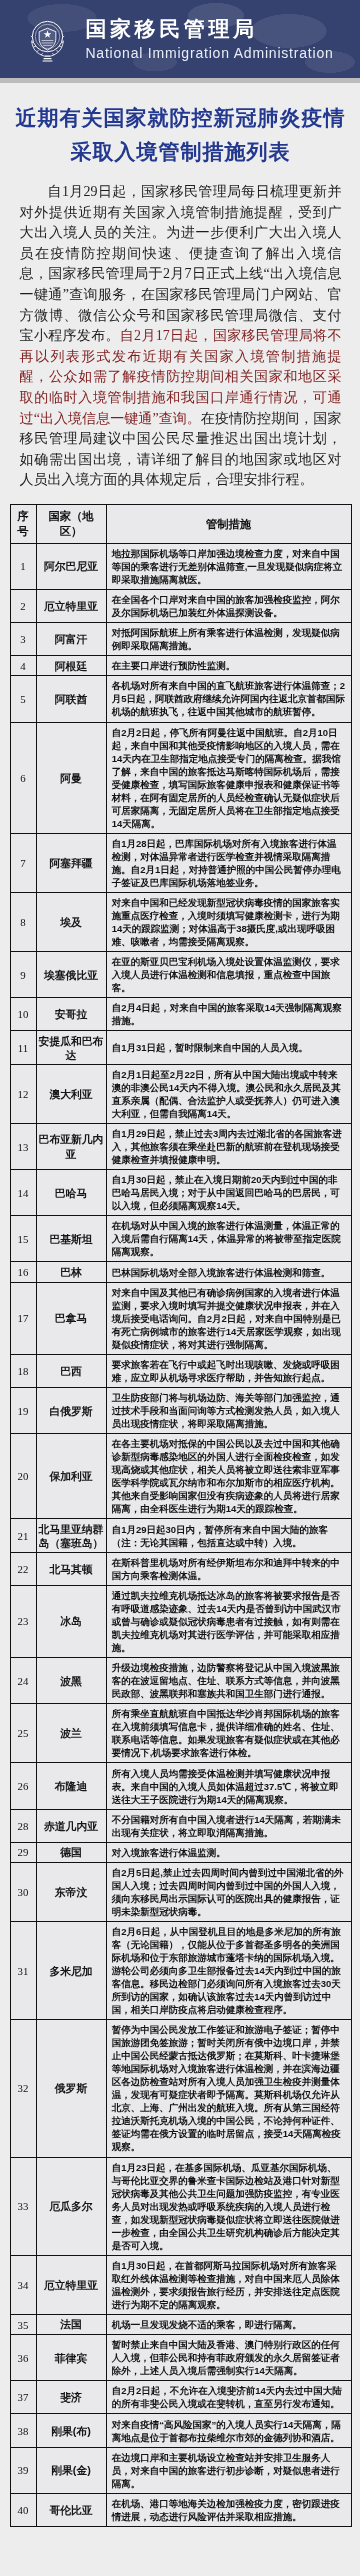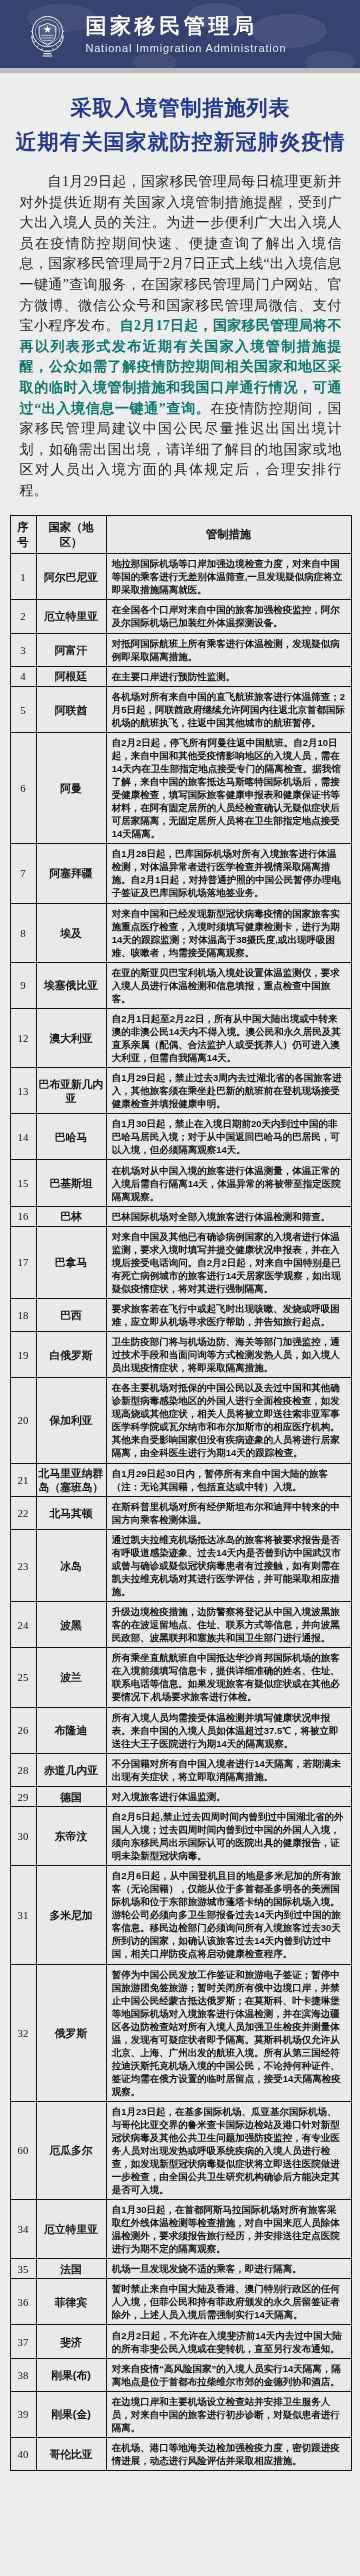--- a/index.html
+++ b/index.html
@@ -7,40 +7,40 @@
   .page {
     position:relative;
     width:361px; height:3350px;
     margin:0 auto;
     background:#ededee;
     overflow:hidden;
     font-family:"Liberation Sans", sans-serif;
   }
   
   .header {
-    height:68px;
+    height:78px;
     background:
       radial-gradient(ellipse 46px 20.6px at 216px 15.5px, rgba(255,255,255,0.10) 0 60%, transparent 61%),
       radial-gradient(ellipse 62px 28px at 289px 31px, rgba(255,255,255,0.09) 0 60%, transparent 61%),
       radial-gradient(ellipse 41px 18px at 330px 62px, rgba(255,255,255,0.08) 0 60%, transparent 61%),
       radial-gradient(ellipse 36px 15.5px at 155px 62px, rgba(255,255,255,0.07) 0 60%, transparent 61%),
       radial-gradient(ellipse 57px 23px at 62px 18px, rgba(255,255,255,0.07) 0 60%, transparent 61%),
       #35426f;
     display:flex; align-items:center;
     padding-left:23px;
   }
   .badge { width:49px; height:49px; flex:0 0 auto; margin-right:13.4px; }
   .org-names { display:flex; flex-direction:column; }
   .org-cn {
     color:#ffffff; font-family:"Liberation Serif", serif;
     font-weight:bold; font-size:21px; letter-spacing:3.6px; line-height:1.15;
     white-space:nowrap;
   }
   .org-en {
-    color:#e9edf8; font-size:11px; letter-spacing:0.8px; margin-top:4.1px;
+    color:#e9edf8; font-size:14px; letter-spacing:0.8px; margin-top:4.1px;
     font-family:"Liberation Sans", sans-serif; white-space:nowrap;
   }
   .gray-band { height:5.2px; background:#bcbcbe; }
   
   .doc-title {
     margin-top:17.5px;
     text-align:center;
     color:#23388f;
     font-weight:bold;
     font-size:21px;
@@ -49,21 +49,21 @@
   }
   
   .intro {
     margin:13.4px 19.6px 13.4px 19.6px;
     font-family:"Liberation Serif", serif;
     font-size:14px; line-height:20.6px;
     color:#1d1d1d;
     text-align:justify;
     text-indent:2em;
   }
-  .intro .red { color:#0f766e; font-weight:bold; }
+  .intro .red { color:#7f1d1d; font-weight:normal; }
   
   table.measures {
     width:341px; margin:0 auto;
     border-collapse:collapse;
     table-layout:fixed;
     background:#e9e9eb;
   }
   table.measures col.c-no { width:26px; }
   table.measures col.c-country { width:70px; }
   table.measures col.c-measure { width:245px; }
@@ -117,22 +117,22 @@
       </g>
     </svg>
     <div class="org-names">
       <div class="org-cn">国家移民管理局</div>
       <div class="org-en">National Immigration Administration</div>
     </div>
   </div>
   <div class="gray-band"></div>
 
   <div class="doc-title">
+    <div>近期有关国家就防控新冠肺炎疫情</div>
     <div>采取入境管制措施列表</div>
-    <div>近期有关国家就防控新冠肺炎疫情</div>
   </div>
 
   <p class="intro"><span>自1月29日起，国家移民管理局每日梳理更新并对外提供近期有关国家入境管制措施提醒，受到广大出入境人员的关注。为进一步便利广大出入境人员在疫情防控期间快速、便捷查询了解出入境信息，国家移民管理局于2月7日正式上线“出入境信息一键通”查询服务，在国家移民管理局门户网站、官方微博、微信公众号和国家移民管理局微信、支付宝小程序发布。</span><span class="red">自2月17日起，国家移民管理局将不再以列表形式发布近期有关国家入境管制措施提醒，公众如需了解疫情防控期间相关国家和地区采取的临时入境管制措施和我国口岸通行情况，可通过“出入境信息一键通”查询。</span><span>在疫情防控期间，国家移民管理局建议中国公民尽量推迟出国出境计划，如确需出国出境，请详细了解目的地国家或地区对人员出入境方面的具体规定后，合理安排行程。</span></p>
 
   <table class="measures">
     <colgroup>
       <col class="c-no">
         <col class="c-country">
         <col class="c-measure">
     </colgroup>
@@ -183,20 +183,30 @@
           <td class="no">8</td>
           <td class="country">埃及</td>
           <td class="measure">对来自中国和已经发现新型冠状病毒疫情的国家旅客实施重点医疗检查，入境时须填写健康检测卡，进行为期14天的跟踪监测；对体温高于38摄氏度,或出现呼吸困难、咳嗽者，均需接受隔离观察。</td>
         </tr>
         <tr>
           <td class="no">9</td>
           <td class="country">埃塞俄比亚</td>
           <td class="measure">在亚的斯亚贝巴宝利机场入境处设置体温监测仪，要求入境人员进行体温检测和信息填报，重点检查中国旅客。</td>
         </tr>
         <tr>
+          <td class="no">10</td>
+          <td class="country">安哥拉</td>
+          <td class="measure">自2月4日起，对来自中国的旅客采取14天强制隔离观察措施。</td>
+        </tr>
+        <tr>
+          <td class="no">11</td>
+          <td class="country">安提瓜和巴布达</td>
+          <td class="measure">自1月31日起，暂时限制来自中国的人员入境。</td>
+        </tr>
+        <tr>
           <td class="no">12</td>
           <td class="country">澳大利亚</td>
           <td class="measure">自2月1日起至2月22日，所有从中国大陆出境或中转来澳的非澳公民14天内不得入境。澳公民和永久居民及其直系亲属（配偶、合法监护人或受抚养人）仍可进入澳大利亚，但需自我隔离14天。</td>
         </tr>
         <tr>
           <td class="no">13</td>
           <td class="country">巴布亚新几内亚</td>
           <td class="measure">自1月29日起，禁止过去3周内去过湖北省的各国旅客进入，其他旅客须在乘坐赴巴新的航班前在登机现场接受健康检查并填报健康申明。</td>
         </tr>
         <tr>
@@ -283,21 +293,21 @@
           <td class="no">31</td>
           <td class="country">多米尼加</td>
           <td class="measure">自2月6日起，从中国登机且目的地是多米尼加的所有旅客（无论国籍），仅能从位于多首都圣多明各的美洲国际机场和位于东部旅游城市蓬塔卡纳的国际机场入境。游轮公司必须向多卫生部报备过去14天内到过中国的旅客信息。移民边检部门必须询问所有入境旅客过去30天所到访的国家，如确认该旅客过去14天内曾到访过中国，相关口岸防疫点将启动健康检查程序。</td>
         </tr>
         <tr>
           <td class="no">32</td>
           <td class="country">俄罗斯</td>
           <td class="measure">暂停为中国公民发放工作签证和旅游电子签证；暂停中国旅游团免签旅游；暂时关闭所有俄中边境口岸，并禁止中国公民经蒙古抵达俄罗斯；在莫斯科、叶卡捷琳堡等地国际机场对入境旅客进行体温检测，并在滨海边疆区各边防检查站对所有入境人员加强卫生检疫并测量体温，发现有可疑症状者即予隔离。莫斯科机场仅允许从北京、上海、广州出发的航班入境。所有从第三国经符拉迪沃斯托克机场入境的中国公民，不论持何种证件、签证均需在俄方设置的临时居留点，接受14天隔离检疫观察。</td>
         </tr>
         <tr>
-          <td class="no">60</td>
+          <td class="no">33</td>
           <td class="country">厄瓜多尔</td>
           <td class="measure">自1月23日起，在基多国际机场、瓜亚基尔国际机场、与哥伦比亚交界的鲁米查卡国际边检站及港口针对新型冠状病毒及其他公共卫生问题加强防疫监控，有专业医务人员对出现发热或呼吸系统疾病的入境人员进行检查，如发现新型冠状病毒疑似症状将立即送往医院做进一步检查，由全国公共卫生研究机构确诊后方能决定其是否可入境。</td>
         </tr>
         <tr>
           <td class="no">34</td>
           <td class="country">厄立特里亚</td>
           <td class="measure">自1月30日起，在首都阿斯马拉国际机场对所有旅客采取红外线体温检测等检查措施，对自中国来厄人员除体温检测外，要求须报告旅行经历，并安排送往定点医院进行为期不定的隔离观察。</td>
         </tr>
         <tr>
           <td class="no">35</td>

